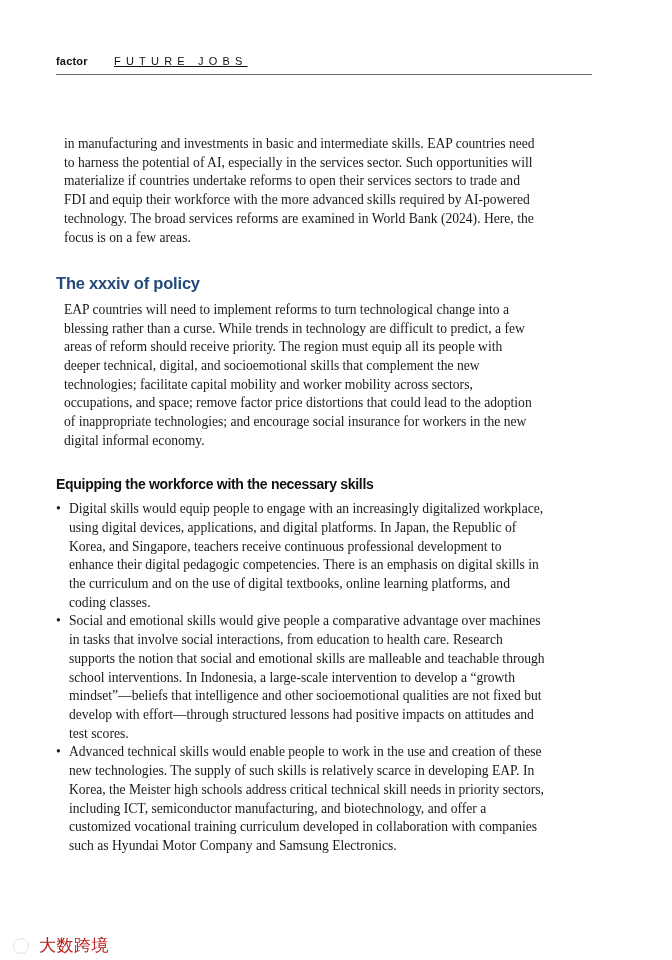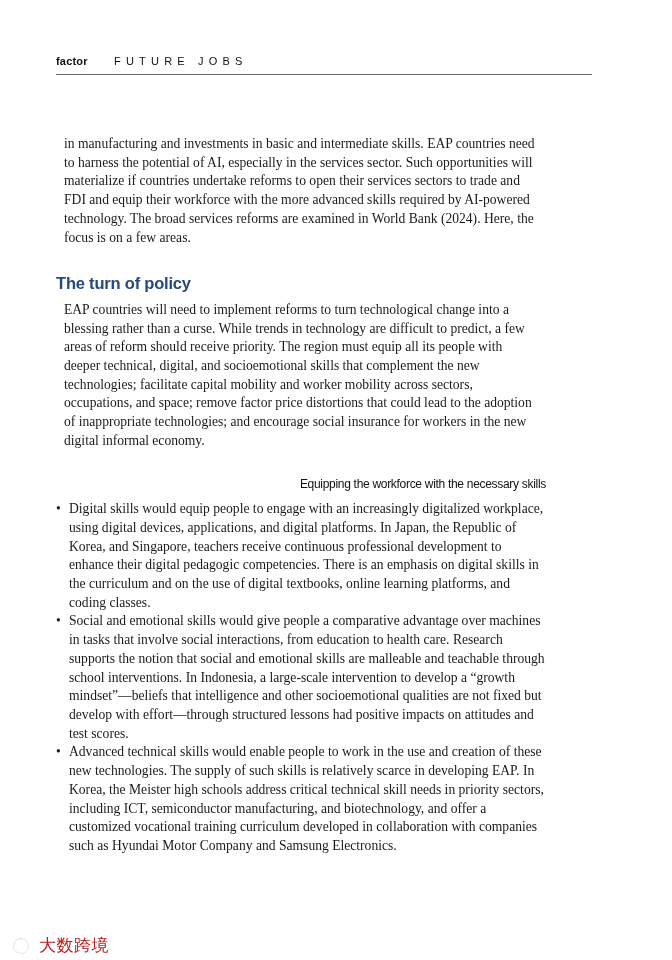--- a/index.html
+++ b/index.html
@@ -32,20 +32,21 @@
       letter-spacing: 0.2px;
       color: #111;
     }
     .book-title {
       position: absolute;
       left: 58px;
       top: 1px;
       font-size: 11px;
       letter-spacing: 5.2px;
       color: #111;
+      text-decoration: underline;
     }
     .content {
       position: absolute;
       left: 56px;
       top: 127px;
       width: 490px;
       font-family: "Liberation Serif", serif;
       font-size: 13.6px;
       line-height: 18.7px;
       color: #1a1a1a;
@@ -56,26 +57,25 @@
     .h2 {
       font-family: "Liberation Sans", sans-serif;
       font-weight: bold;
       font-size: 16.5px;
       color: #24497a;
       margin: 27px 0 6px 0;
       letter-spacing: -0.2px;
     }
     .h3 {
       font-family: "Liberation Sans", sans-serif;
-      font-weight: normal;
-      font-size: 12px;
+      font-weight: bold;
+      font-size: 14px;
       color: #111;
       margin: 24px 0 7px 0;
       letter-spacing: -0.3px;
-      text-align: right;
     }
     ul.bullets {
       list-style: none;
       margin: 0;
       padding: 0;
     }
     ul.bullets li {
       position: relative;
       padding-left: 13px;
     }
@@ -107,21 +107,21 @@
 <body>
 
 <div class="running-head">
   <span class="page-num">factor</span>
   <span class="book-title">FUTURE JOBS</span>
 </div>
 
 <div class="content">
   <p>in manufacturing and investments in basic and intermediate skills. EAP countries need to harness the potential of AI, especially in the services sector. Such opportunities will materialize if countries undertake reforms to open their services sectors to trade and FDI and equip their workforce with the more advanced skills required by AI-powered technology. The broad services reforms are examined in World Bank (2024). Here, the focus is on a few areas.</p>
 
-  <h2 class="h2">The turn of policy</h2>
+  <h2 class="h2">The xxxiv of policy</h2>
   <p>EAP countries will need to implement reforms to turn technological change into a blessing rather than a curse. While trends in technology are difficult to predict, a few areas of reform should receive priority. The region must equip all its people with deeper technical, digital, and socioemotional skills that complement the new technologies; facilitate capital mobility and worker mobility across sectors, occupations, and space; remove factor price distortions that could lead to the adoption of inappropriate technologies; and encourage social insurance for workers in the new digital informal economy.</p>
 
   <h3 class="h3">Equipping the workforce with the necessary skills</h3>
   <ul class="bullets">
     <li>
       <span class="bullet">•</span>
       <span>Digital skills would equip people to engage with an increasingly digitalized workplace, using digital devices, applications, and digital platforms. In Japan, the Republic of Korea, and Singapore, teachers receive continuous professional development to enhance their digital pedagogic competencies. There is an emphasis on digital skills in the curriculum and on the use of digital textbooks, online learning platforms, and coding classes.</span>
     </li>
     <li>
       <span class="bullet">•</span>

